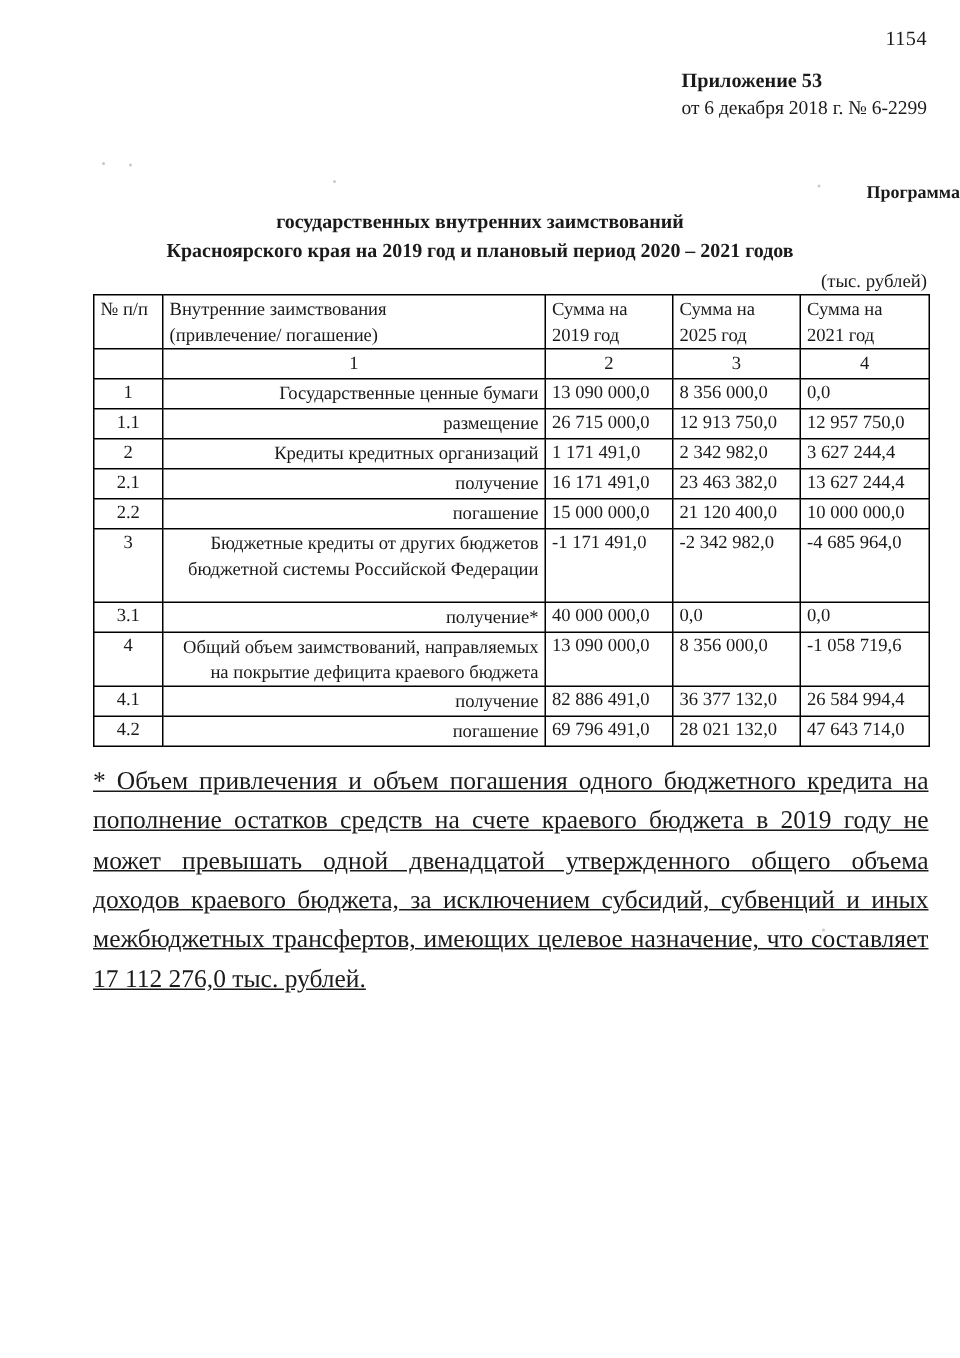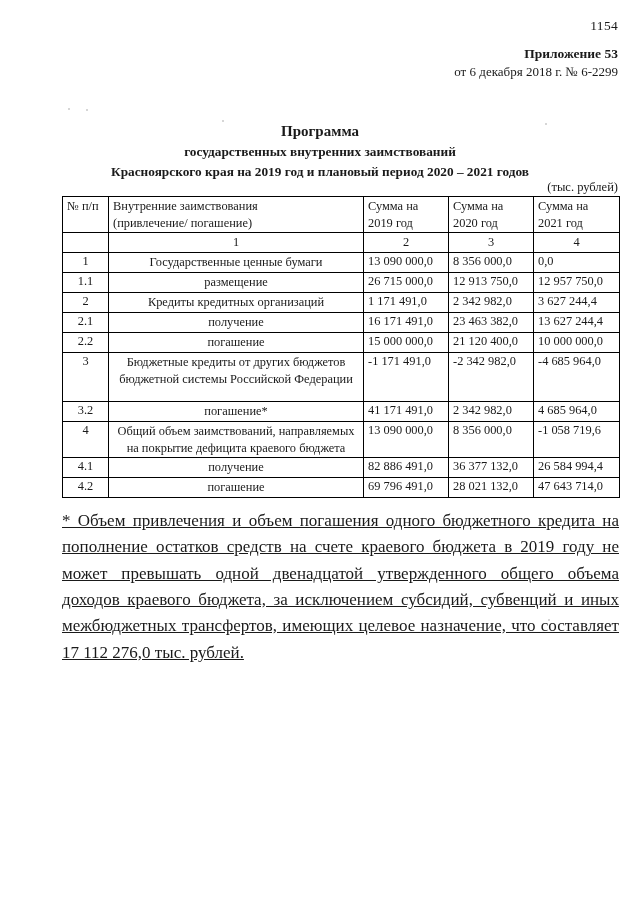--- a/index.html
+++ b/index.html
@@ -30,42 +30,41 @@
     right: 22px;
     font-size: 13.5px;
     letter-spacing: 0.3px;
   }
 
   
   .header-block {
     position: absolute;
     top: 44px;
     right: 22px;
-    text-align: right;
     line-height: 1.42;
   }
   .header-block .appendix {
     font-size: 13.5px;
     font-weight: bold;
   }
   .header-block .law-line {
     font-size: 13px;
   }
 
   
   .title-block {
     position: absolute;
     top: 120px;
     left: 0;
     width: 640px;
     text-align: center;
     font-weight: bold;
     line-height: 1.47;
   }
-  .title-block .t1 { font-size: 15px; }
+  .title-block .t1 { font-size: 12px; text-align: right; }
   .title-block .t2 { font-size: 13.3px; }
   .title-block .t3 { font-size: 13.3px; }
 
   
   .units {
     position: absolute;
     top: 180px;
     right: 22px;
     font-size: 12.5px;
   }
@@ -98,21 +97,21 @@
   .hd {
     text-align: left;
     vertical-align: middle;
     line-height: 1.34;
     padding-top: 3px;
     padding-bottom: 3px;
   }
   .numhead { text-align: center; line-height: 1.3; }
 
   td.idx  { text-align: center; }
-  td.name { text-align: center; line-height: 1.34; }
+  td.name { text-align: right; line-height: 1.34; }
   td.val  { text-align: left; white-space: nowrap; }
 
   tr.r-tall td { height: 46px; }
   tr.r-mid  td { height: 32px; }
   tr.r-norm td { height: 17px; }
 
   
   .footnote {
     position: absolute;
     top: 508px;
@@ -175,21 +174,21 @@
           <td class="hd">
             <div>Внутренние заимствования</div>
             <div>(привлечение/ погашение)</div>
           </td>
           <td class="hd">
             <div>Сумма на</div>
             <div>2019 год</div>
           </td>
           <td class="hd">
             <div>Сумма на</div>
-            <div>2020 год</div>
+            <div>2025 год</div>
           </td>
           <td class="hd">
             <div>Сумма на</div>
             <div>2021 год</div>
           </td>
         </tr>
         <tr class="r-norm">
           <td class="numhead">&nbsp;</td>
           <td class="numhead">1</td>
           <td class="numhead">2</td>
@@ -247,27 +246,27 @@
             <td class="idx">3</td>
             <td class="name">
               <div>Бюджетные кредиты от других бюджетов</div>
               <div>бюджетной системы Российской Федерации</div>
             </td>
             <td class="val">-1 171 491,0</td>
             <td class="val">-2 342 982,0</td>
             <td class="val">-4 685 964,0</td>
           </tr>
           <tr class="r-norm">
-            <td class="idx">3.2</td>
-            <td class="name">
-              <div>погашение*</div>
-            </td>
-            <td class="val">41 171 491,0</td>
-            <td class="val">2 342 982,0</td>
-            <td class="val">4 685 964,0</td>
+            <td class="idx">3.1</td>
+            <td class="name">
+              <div>получение*</div>
+            </td>
+            <td class="val">40 000 000,0</td>
+            <td class="val">0,0</td>
+            <td class="val">0,0</td>
           </tr>
           <tr class="r-mid">
             <td class="idx">4</td>
             <td class="name">
               <div>Общий объем заимствований, направляемых</div>
               <div>на покрытие дефицита краевого бюджета</div>
             </td>
             <td class="val">13 090 000,0</td>
             <td class="val">8 356 000,0</td>
             <td class="val">-1 058 719,6</td>

